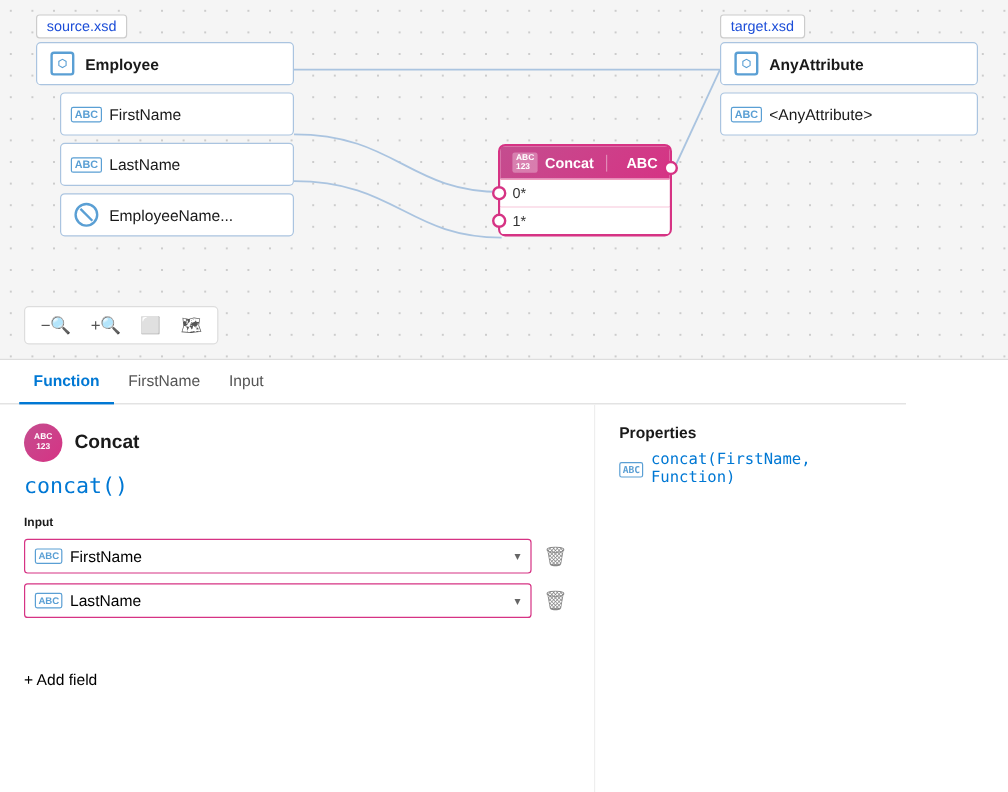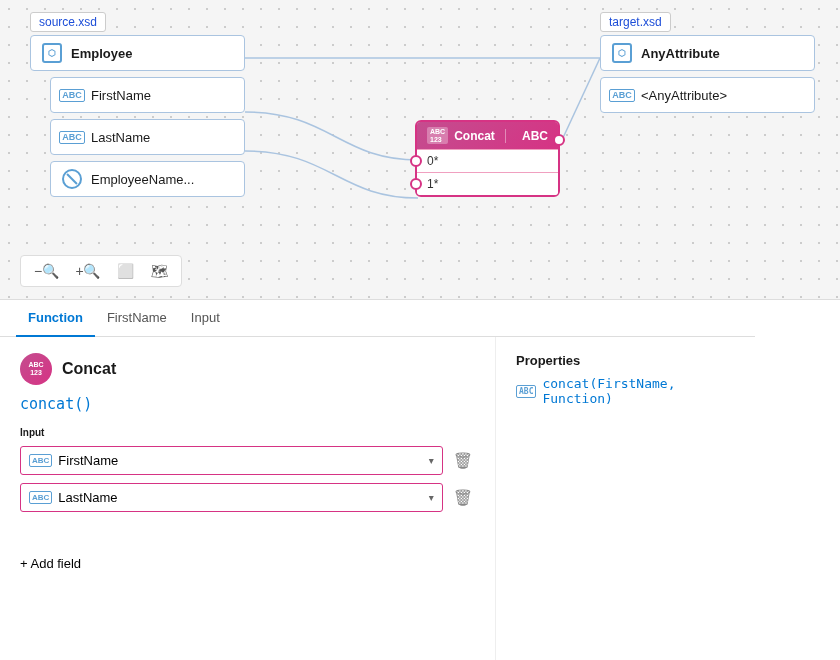--- a/index.html
+++ b/index.html
@@ -260,21 +260,21 @@
       font-size: 16px;
       font-weight: 600;
       color: #1a1a1a;
     }
     .function-desc {
       font-size: 13px;
       color: #444;
       margin-bottom: 4px;
     }
     .function-code {
-      font-size: 15px;
+      font-size: 18px;
       color: #0078d4;
       font-family: monospace;
       margin-bottom: 14px;
     }
 
     
     .input-section-label {
       font-size: 10px;
       font-weight: 600;
       color: #1a1a1a;

